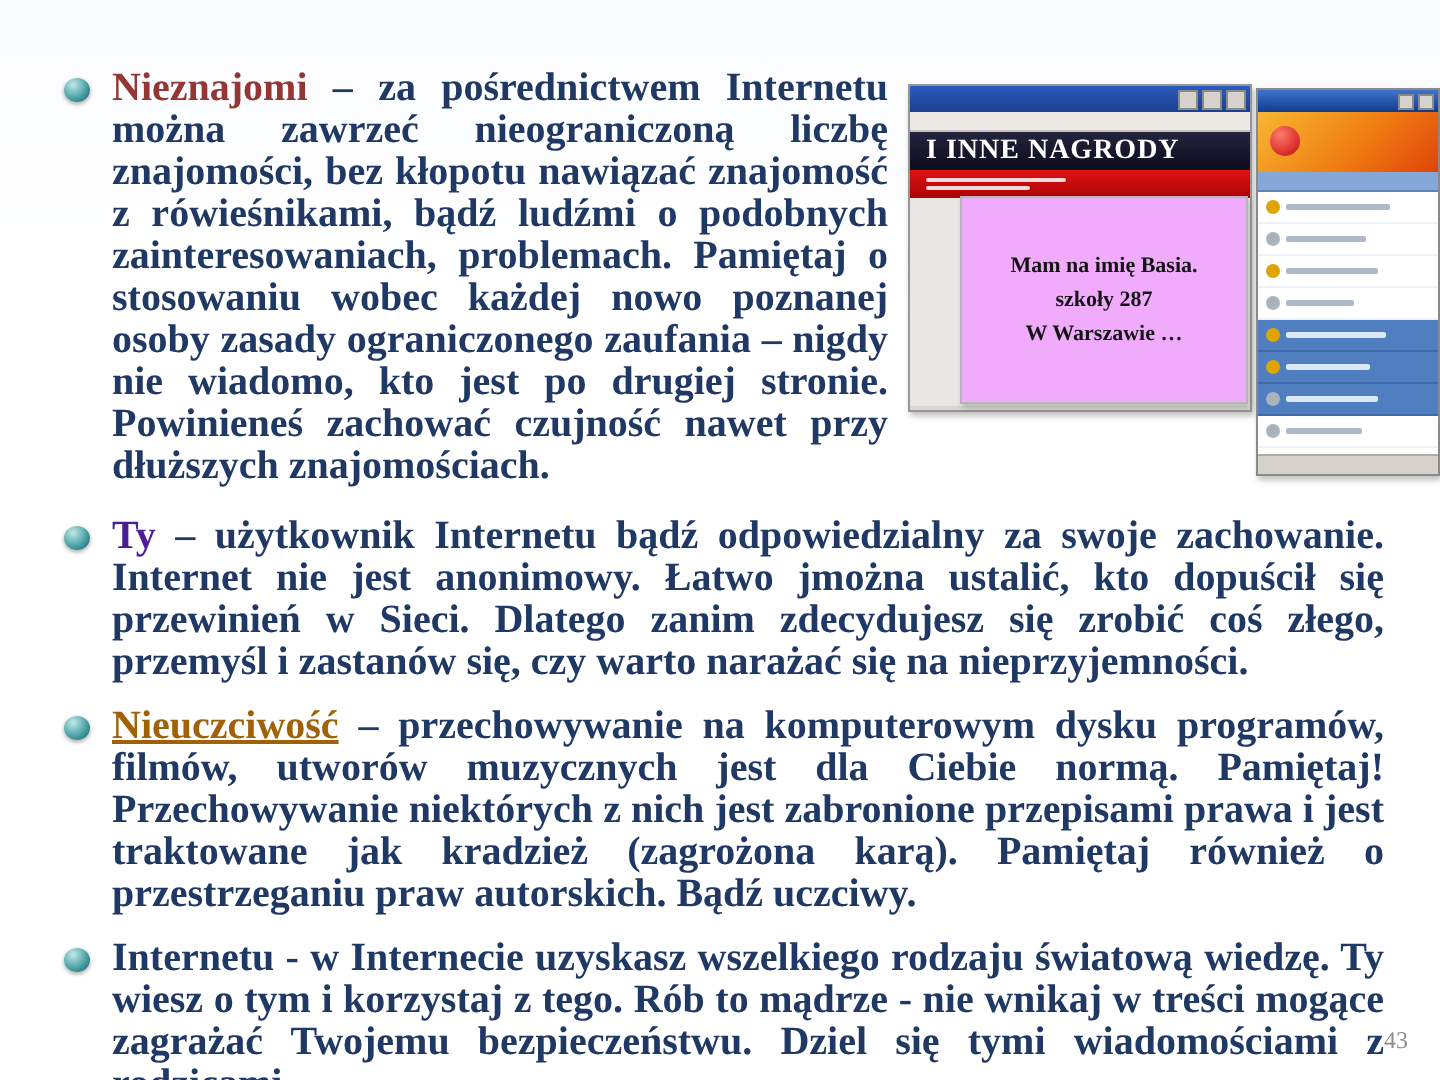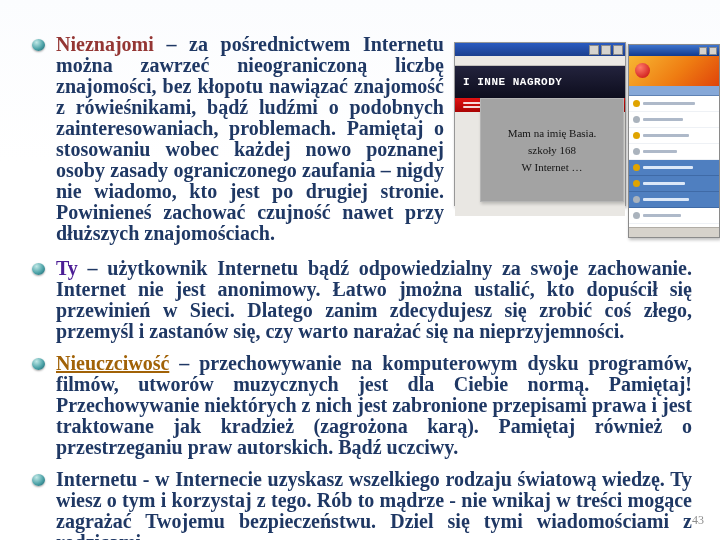--- a/index.html
+++ b/index.html
@@ -30,38 +30,38 @@
     position:absolute;left:2px;top:2px;width:170px;height:162px;
     background:#dad7d2;border:1px solid #979797;box-shadow:1px 2px 3px rgba(0,0,0,.25);
   }
   .browser .titlebar{
     height:13px;background:linear-gradient(180deg,#2a5bc0,#1c3f8e);
     display:flex;align-items:center;justify-content:flex-end;gap:2px;padding:0 2px;
   }
   .winbtn{width:8px;height:8px;background:#d6d3ce;border:1px solid #8a8a8a;}
   .browser .toolbar{height:9px;background:#ece9e4;border-bottom:1px solid #c4c1bc;}
   .banner-dark{
-    height:32px;background:linear-gradient(180deg,#23233d,#0d0d1d);
-    color:#ffffff;font-family:Liberation Mono, monospace;font-weight:bold;
-    font-size:11px;letter-spacing:.5px;display:flex;align-items:center;padding-left:8px;
+    height:19px;background:linear-gradient(180deg,#23233d,#0d0d1d);
+    color:#ffffff;font-family:Liberation Serif, serif;font-weight:bold;
+    font-size:14px;letter-spacing:.5px;display:flex;align-items:center;padding-left:8px;
   }
   .banner-red{
     height:14px;background:linear-gradient(180deg,#e01212,#aa0404);
     display:flex;flex-direction:column;justify-content:center;gap:2px;padding-left:8px;
   }
   .banner-red .tinyline{height:2px;background:rgba(255,255,255,.85);border-radius:1px;}
   .banner-red .tinyline.l1{width:70px;}
   .banner-red .tinyline.l2{width:52px;}
   .browser .page-body{height:104px;background:#e9e7e3;}
 
   .chatbox{
     position:absolute;left:28px;top:58px;width:142px;height:102px;
-    background:#a3a3a3;border:1px solid #b5b5b5;box-shadow:1px 2px 3px rgba(0,0,0,.2);
+    background:#f0abfc;border:1px solid #b5b5b5;box-shadow:1px 2px 3px rgba(0,0,0,.2);
     display:flex;flex-direction:column;align-items:center;justify-content:center;
-    text-align:center;color:#141414;font-weight:normal;font-size:11px;line-height:17px;
+    text-align:center;color:#141414;font-weight:bold;font-size:11px;line-height:17px;
     z-index:3;
   }
 
   .gg{
     position:absolute;left:176px;top:4px;width:90px;height:192px;
     background:#ffffff;border:1px solid #8a8a8a;box-shadow:1px 2px 3px rgba(0,0,0,.25);
     display:flex;flex-direction:column;
   }
   .gg .titlebar{
     height:11px;background:linear-gradient(180deg,#3e74ce,#123a8c);
@@ -133,22 +133,22 @@
     <div class="banner-dark">I INNE NAGRODY</div>
     <div class="banner-red">
       <div class="tinyline l1"></div>
       <div class="tinyline l2"></div>
     </div>
     <div class="page-body"></div>
   </div>
 
   <div class="chatbox">
     <div>Mam na imię Basia.</div>
-    <div>szkoły 168</div>
-    <div>W Internet …</div>
+    <div>szkoły 287</div>
+    <div>W Warszawie …</div>
   </div>
 
   <div class="gg">
     <div class="titlebar">
       <span class="winbtn"></span>
       <span class="winbtn"></span>
     </div>
     <div class="ad">
       <span class="blob"></span>
     </div>

